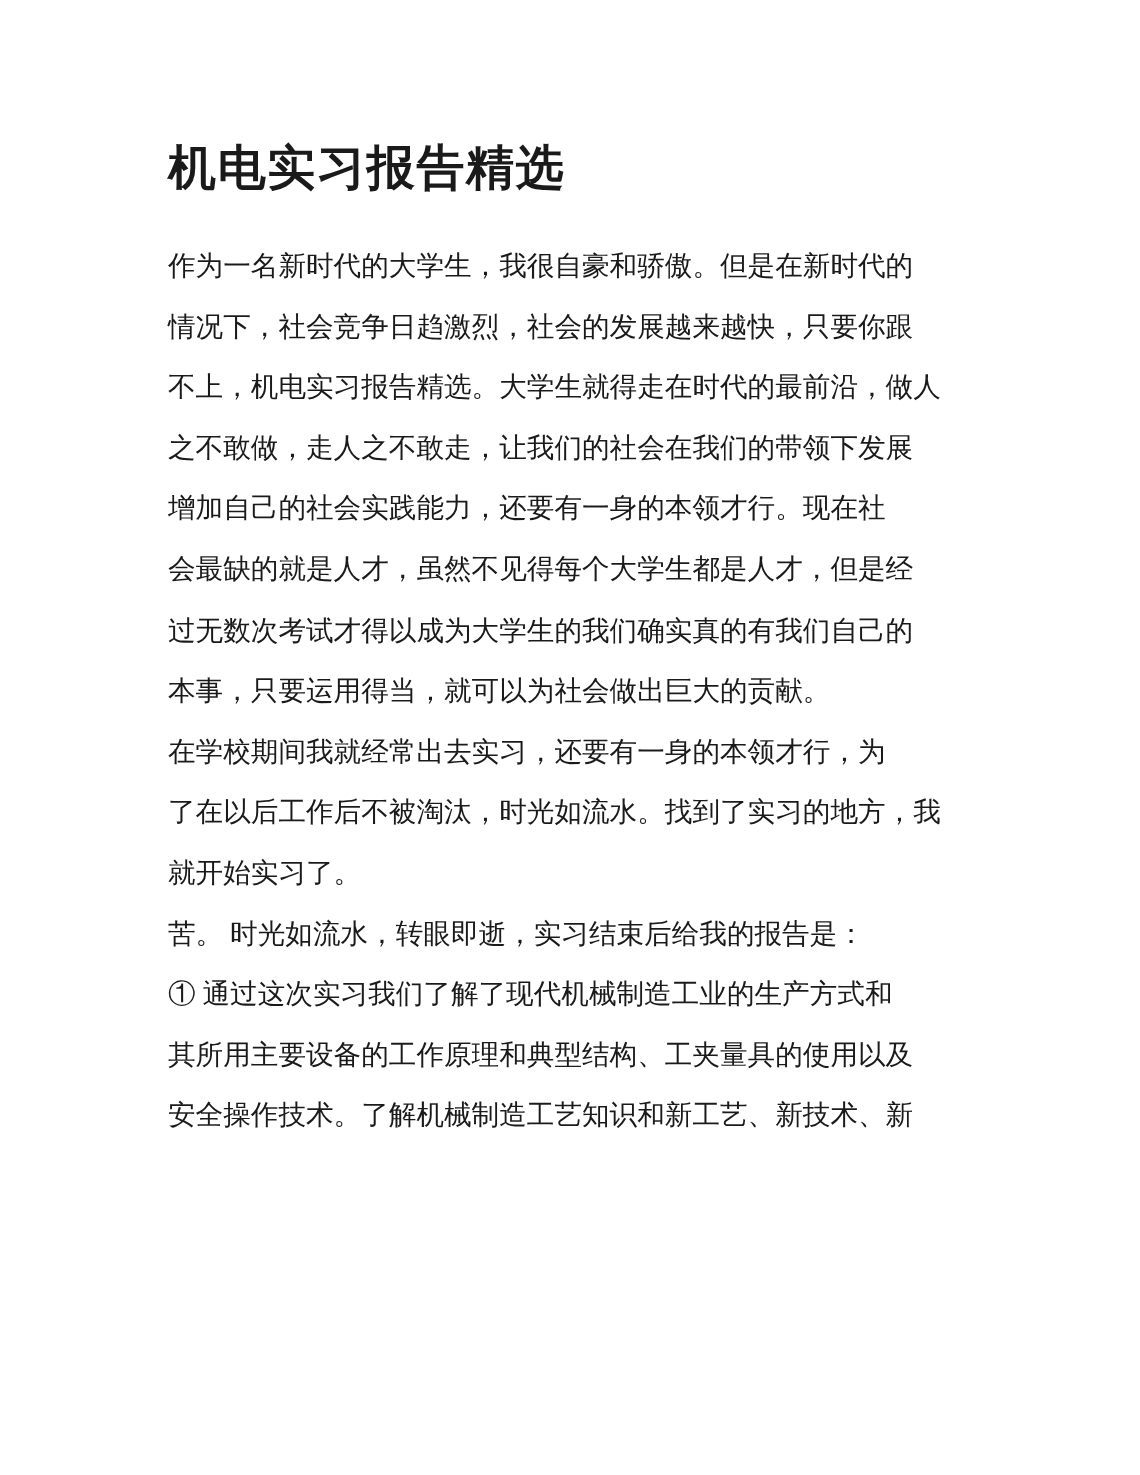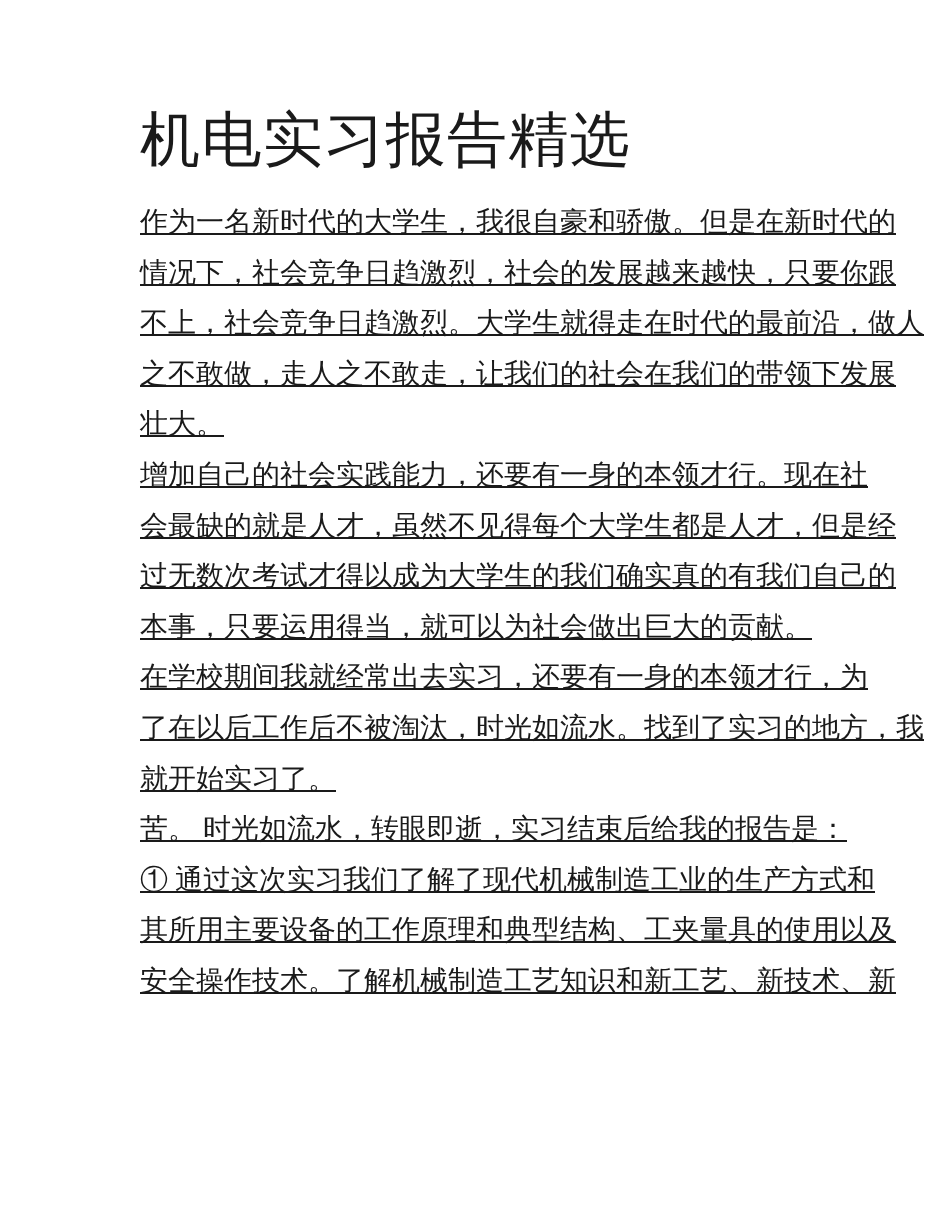--- a/index.html
+++ b/index.html
@@ -13,54 +13,52 @@
     height: 1229px;
     background: #ffffff;
     overflow: hidden;
     font-family: "Liberation Serif", "DejaVu Serif", serif;
   }
   .doc-title {
     position: absolute;
     left: 140px;
     top: 110px;
     margin: 0;
-    font-size: 60px;
+    font-size: 40px;
     line-height: 60px;
-    font-weight: 400;
+    font-weight: 700;
     letter-spacing: 1.4px;
     color: #1a1a1a;
     white-space: nowrap;
   }
   .body-text {
     position: absolute;
     left: 140px;
     top: 197px;
     width: 690px;
-    font-size: 28px;
+    font-size: 23px;
     line-height: 50.6px;
     color: #1a1a1a;
-    text-decoration: underline;
   }
   .text-line {
     white-space: nowrap;
     height: 50.6px;
   }
 </style>
 </head>
 <body>
 
 <div class="page">
   <h1 class="doc-title">机电实习报告精选</h1>
 
   <div class="body-text">
     <div class="text-line">作为一名新时代的大学生，我很自豪和骄傲。但是在新时代的</div>
     <div class="text-line">情况下，社会竞争日趋激烈，社会的发展越来越快，只要你跟</div>
-    <div class="text-line">不上，社会竞争日趋激烈。大学生就得走在时代的最前沿，做人</div>
+    <div class="text-line">不上，机电实习报告精选。大学生就得走在时代的最前沿，做人</div>
     <div class="text-line">之不敢做，走人之不敢走，让我们的社会在我们的带领下发展</div>
-    <div class="text-line">壮大。</div>
     <div class="text-line">增加自己的社会实践能力，还要有一身的本领才行。现在社</div>
     <div class="text-line">会最缺的就是人才，虽然不见得每个大学生都是人才，但是经</div>
     <div class="text-line">过无数次考试才得以成为大学生的我们确实真的有我们自己的</div>
     <div class="text-line">本事，只要运用得当，就可以为社会做出巨大的贡献。</div>
     <div class="text-line">在学校期间我就经常出去实习，还要有一身的本领才行，为</div>
     <div class="text-line">了在以后工作后不被淘汰，时光如流水。找到了实习的地方，我</div>
     <div class="text-line">就开始实习了。</div>
     <div class="text-line">苦。 时光如流水，转眼即逝，实习结束后给我的报告是：</div>
     <div class="text-line">① 通过这次实习我们了解了现代机械制造工业的生产方式和</div>
     <div class="text-line">其所用主要设备的工作原理和典型结构、工夹量具的使用以及</div>

